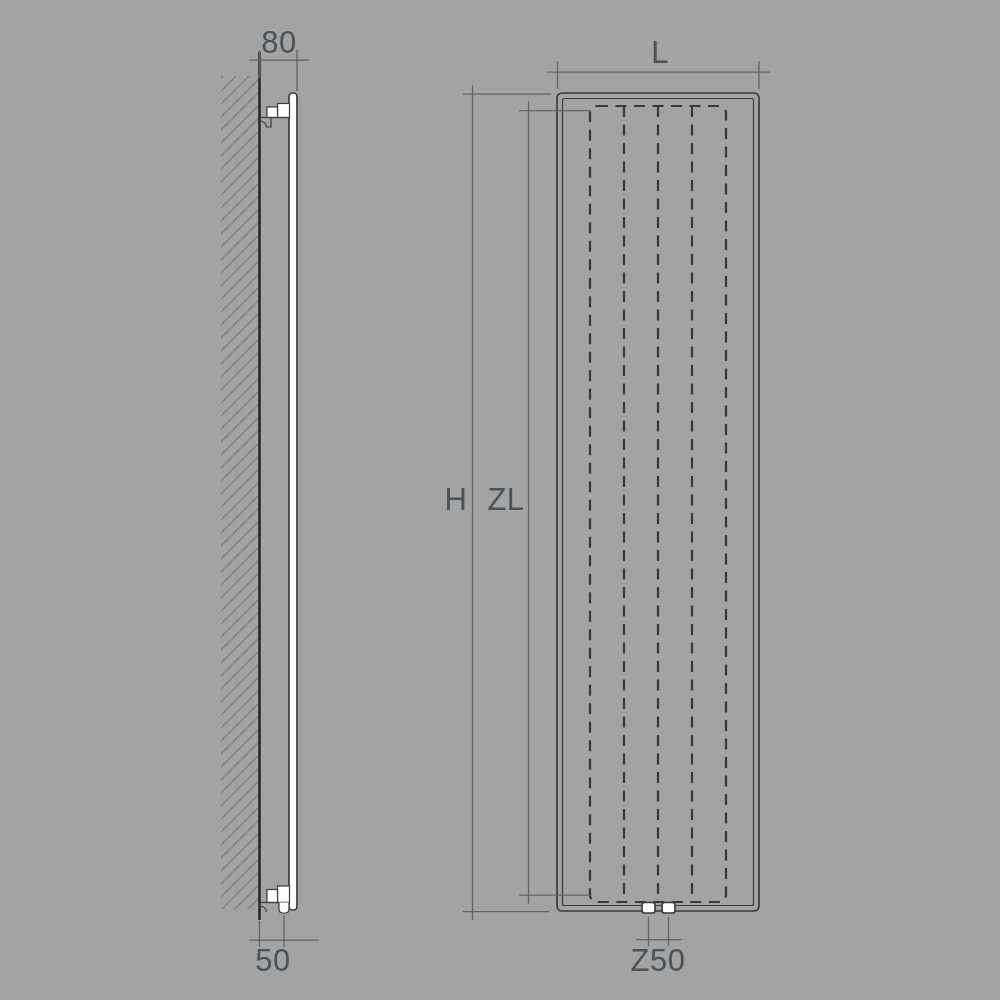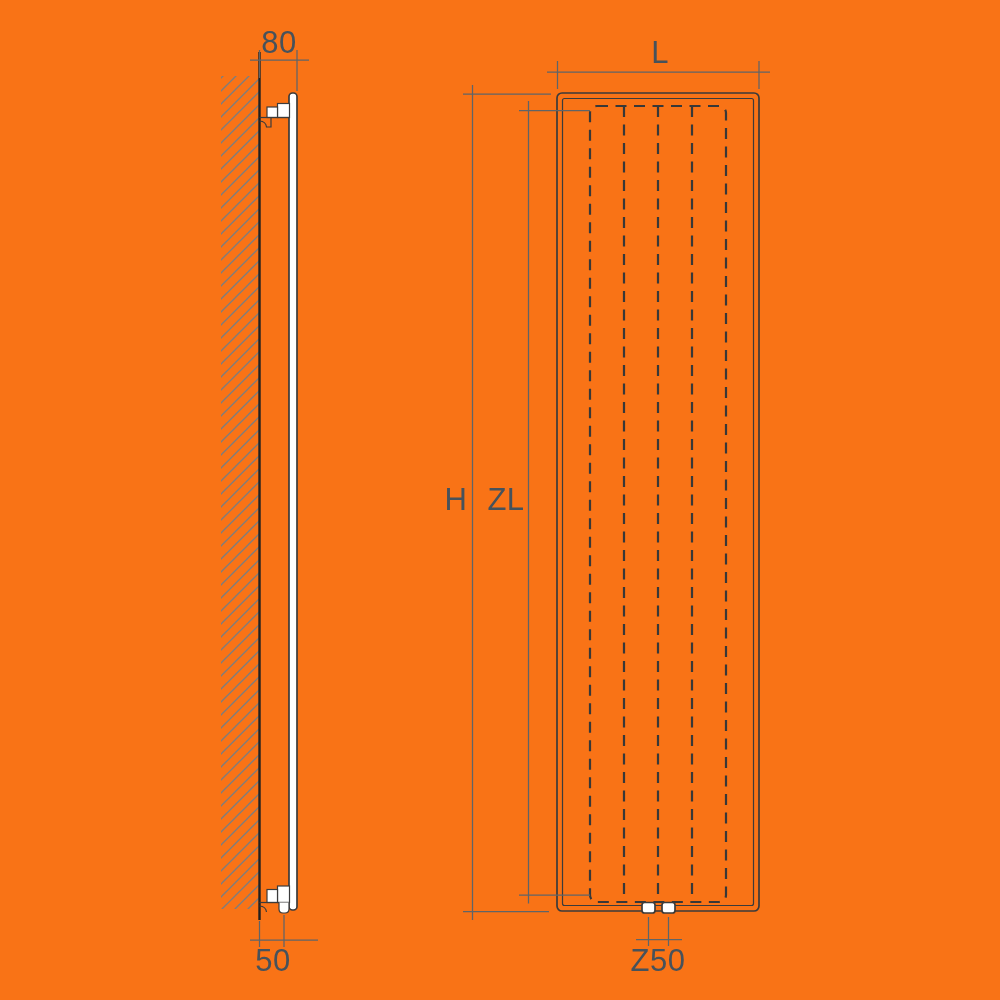--- a/index.html
+++ b/index.html
@@ -4,21 +4,21 @@
 <style>
   html, body {
     margin: 0;
     padding: 0;
     background: #ffffff;
   }
   .canvas {
     position: relative;
     width: 1000px;
     height: 1000px;
-    background: #f97316;
+    background: #a3a3a3;
     font-family: "Liberation Sans", sans-serif;
     text-align: right;
   }
   svg { display: block; }
 
   
   .draw     { stroke: #3b3b3b; stroke-width: 1.7; fill: none; }
   .draw-thin{ stroke: #3b3b3b; stroke-width: 1.2; fill: none; }
   .wall     { stroke: #202020; stroke-width: 2.4; fill: none; }
   .hatchln  { stroke: #7d7d7d; stroke-width: 1.4; }

